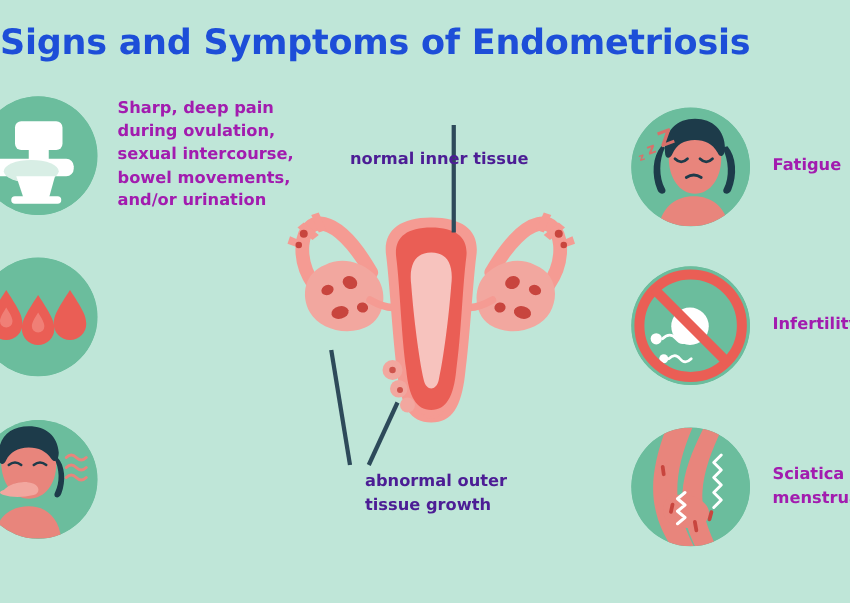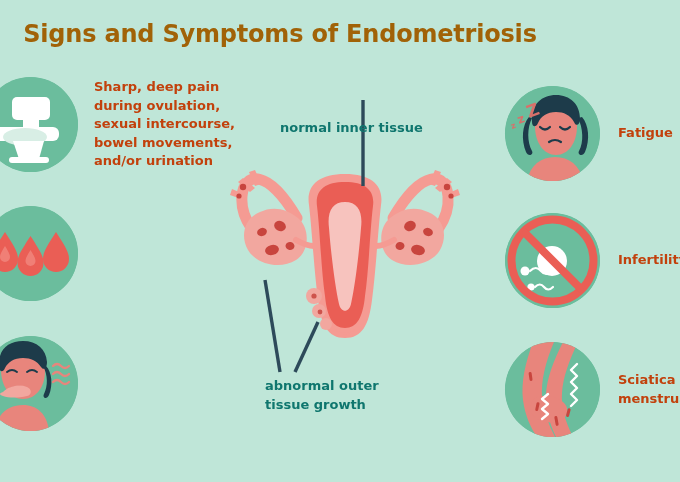--- a/index.html
+++ b/index.html
@@ -24,23 +24,23 @@
     overflow: hidden;
   }
 
   
   .title {
     position: absolute;
     left: 0;
     top: 16px;
     width: 560px;
     text-align: center;
-    font-size: 24px;
+    font-size: 28px;
     font-weight: bold;
-    color: #a16207;
+    color: #1d4ed8;
     letter-spacing: -0.2px;
     line-height: 36px;
     white-space: nowrap;
   }
 
   
   .symptom-row {
     position: absolute;
     display: flex;
     align-items: center;
@@ -55,21 +55,21 @@
     flex: 0 0 auto;
   }
   .icon-circle svg {
     display: block;
     width: 95px;
     height: 95px;
   }
   .symptom-label {
     font-size: 13px;
     font-weight: bold;
-    color: #c2410c;
+    color: #a21caf;
     line-height: 18.5px;
     white-space: pre-line;
     flex: 0 0 auto;
   }
 
   
   .left-row { left: -17px; }
   .left-row .symptom-label { margin-left: 16px; }
 
   
@@ -90,31 +90,31 @@
     top: 100px;
     width: 246px;
     height: 290px;
   }
   .diagram svg { display: block; }
 
   .callout {
     position: absolute;
     font-size: 13px;
     font-weight: bold;
-    color: #0f766e;
+    color: #4c1d95;
     line-height: 18.5px;
     white-space: pre-line;
   }
   .callout-top {
     left: 280px;
     top: 119px;
     text-align: left;
   }
   .callout-bottom {
-    left: 265px;
+    left: 292px;
     top: 377px;
     text-align: left;
   }
 </style>
 </head>
 <body>
 
 <div id="infographic">
 
   <div class="title">Signs and Symptoms of Endometriosis</div>

